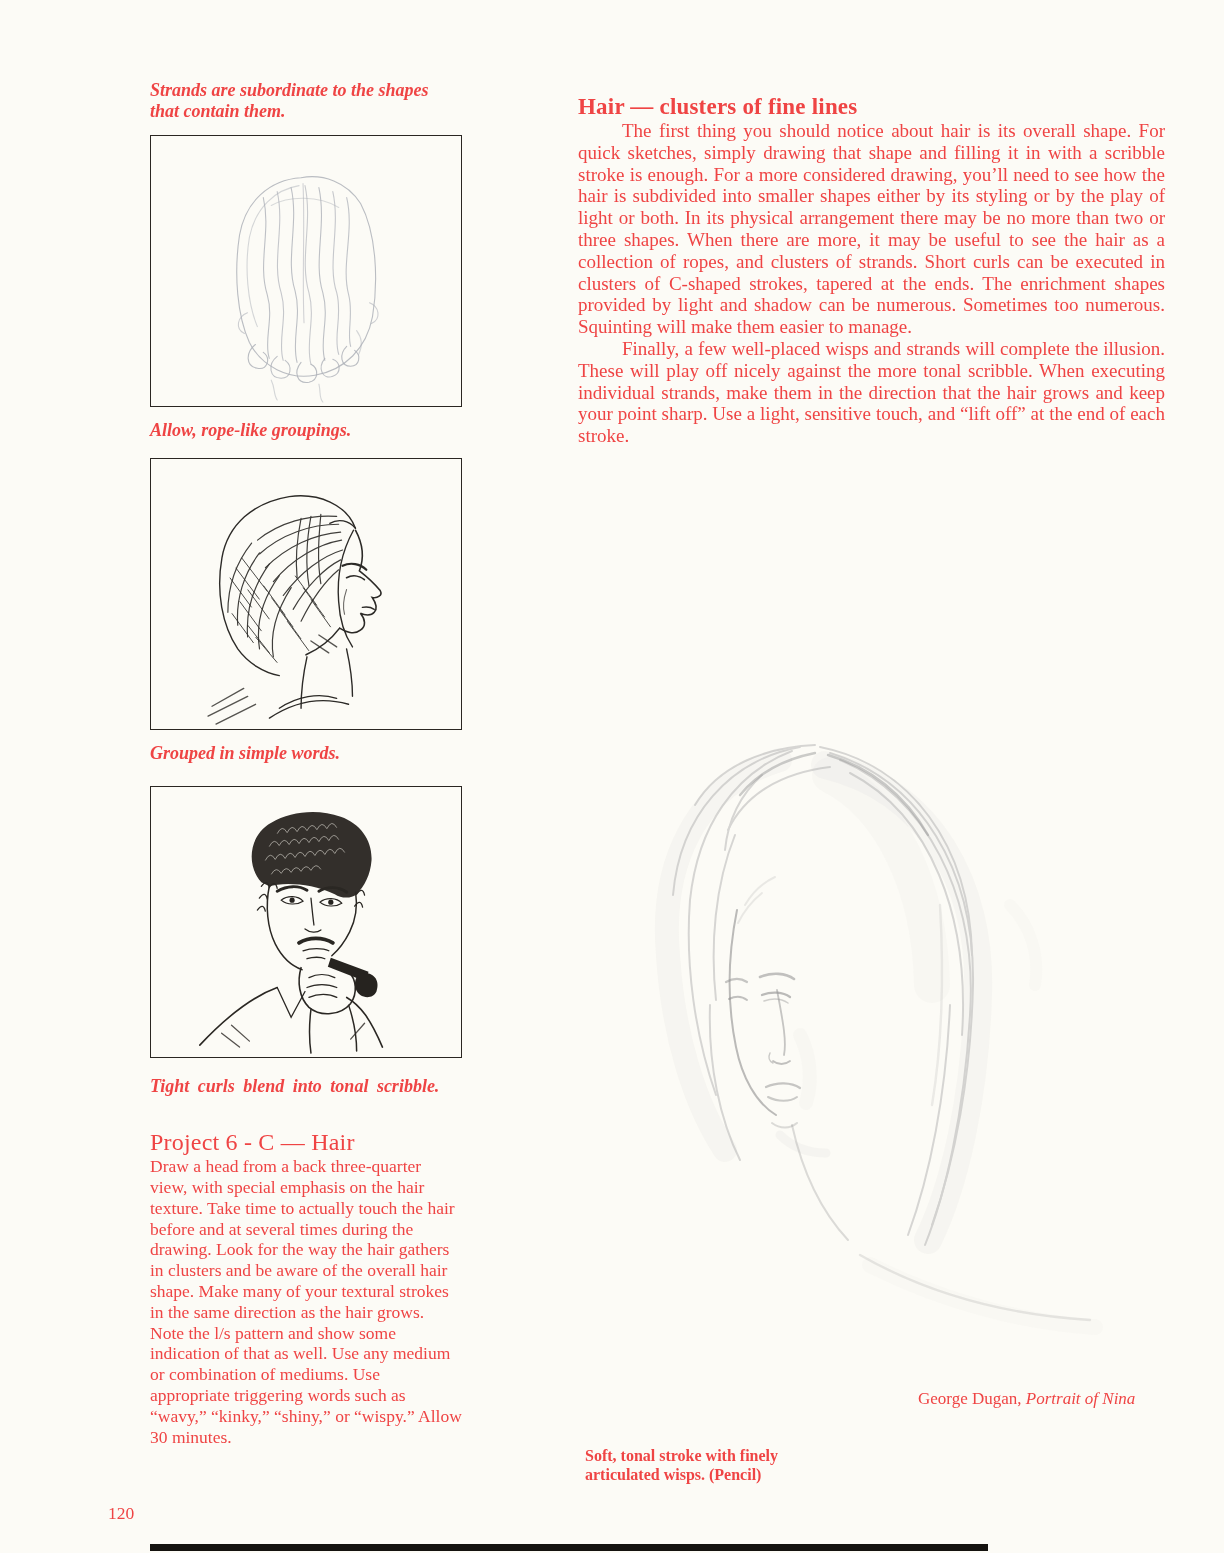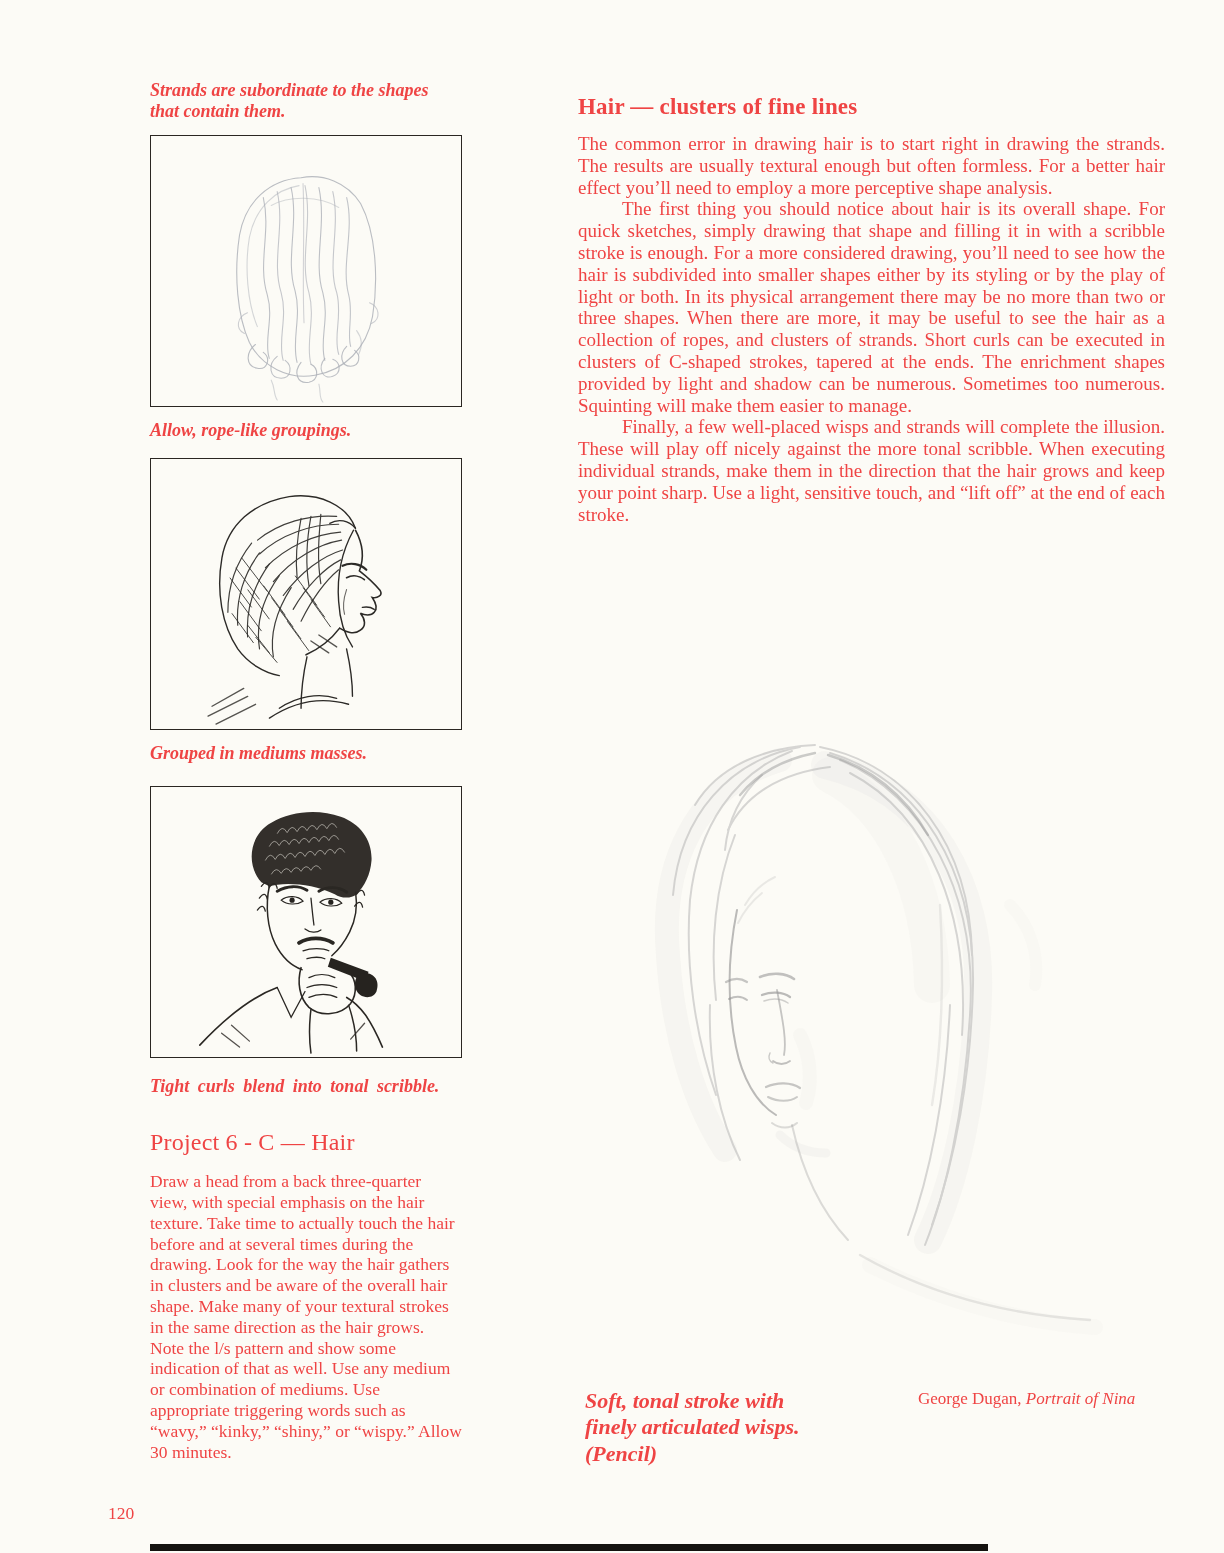--- a/index.html
+++ b/index.html
@@ -9,31 +9,31 @@
 
   .left-col{position:absolute;left:150px;top:80px;width:312px}
   .caption{font-style:italic;font-weight:700;font-size:18px;line-height:1.17;margin-top:13px}
   .top-caption{margin-top:0}
   .fig{border:1.6px solid #2a2622;height:272px;margin-top:13px;overflow:hidden;background:#fcfbf6}
   .fig svg{display:block;width:100%;height:100%}
   .fig2{margin-top:17px}
   .fig3{margin-top:22px}
   .caption-tight{margin-top:18px;word-spacing:4px}
   .project-heading{font-size:24px;font-weight:400;margin-top:32px;letter-spacing:.2px}
-  .project-body{font-size:17.5px;line-height:20.8px;margin-top:15px}
+  .project-body{font-size:17.5px;line-height:20.8px;}
 
   .article{position:absolute;left:578px;top:94px;width:587px}
   .article-heading{font-size:23px;font-weight:700;letter-spacing:.2px}
   .article-para{font-size:19px;line-height:21.8px;text-align:justify}
   .article-para.first{margin-top:13px}
   .article-para.indent{text-indent:44px}
 
   .portrait{position:absolute;left:530px;top:655px;width:635px;height:775px}
   .portrait svg{display:block;width:100%;height:100%}
-  .portrait-caption{position:absolute;left:585px;top:1388px;width:248px;font-style:italic;font-weight:700;font-size:22px;line-height:1.2}
+  .portrait-caption{position:absolute;left:585px;top:1446px;width:248px;font-weight:700;font-size:16px;line-height:1.2}
   .credit{position:absolute;left:918px;top:1389px;font-size:17px}
   .credit .credit-title{font-style:italic}
   .page-number{position:absolute;left:108px;top:1503px;font-size:17.5px}
   .bottom-rule{position:absolute;left:150px;top:1544px;width:838px;height:7px;background:#14120f}
 </style>
 </head>
 <body>
 
 <div class="page">
 
@@ -105,21 +105,21 @@
         <g fill="none" stroke="#2c2a27" stroke-width="1.4" stroke-linecap="round">
           <path d="M156,200 C152,218 150,236 150,252"></path>
           <path d="M196,192 C200,210 202,226 202,240"></path>
           <path d="M128,252 C146,240 168,236 186,242"></path>
           <path d="M118,262 C142,246 170,240 198,248"></path>
           <path d="M168,178 L186,190 M160,184 L178,196" opacity="0.8"></path>
           <path d="M60,250 L92,232 M56,260 L96,240 M64,268 L104,248" opacity="0.8"></path>
         </g>
       </svg>
     </figure>
-    <p class="caption">Grouped in mediums masses.</p>
+    <p class="caption">Grouped in simple words.</p>
 
     <figure class="fig fig3">
       <svg viewBox="0 0 310 272">
         <path d="M110,96 C94,78 98,48 120,36 C140,24 168,22 190,30 C210,37 222,54 221,74 C220,88 214,100 206,108 C200,113 190,112 184,108 C160,96 130,96 118,100 Z" fill="#332f2b"></path>
         <g fill="none" stroke="#efece4" stroke-width="1" opacity="0.55">
           <path d="M114,74 q5,-10 10,-1 q5,-10 10,-1 q5,-10 10,-1 q5,-10 10,-1 q5,-10 10,-1 q5,-10 10,-1 q5,-10 10,-1 q5,-10 10,-1"></path>
           <path d="M118,60 q5,-10 10,-1 q5,-10 10,-1 q5,-10 10,-1 q5,-10 10,-1 q5,-10 10,-1 q5,-10 10,-1 q5,-10 10,-1"></path>
           <path d="M126,47 q5,-10 10,-1 q5,-10 10,-1 q5,-10 10,-1 q5,-10 10,-1 q5,-10 10,-1 q5,-10 10,-1"></path>
           <path d="M120,88 q5,-9 10,-1 q5,-9 10,-1 q5,-9 10,-1 q5,-9 10,-1 q5,-9 10,-1"></path>
         </g>
@@ -157,21 +157,20 @@
       </svg>
     </figure>
     <p class="caption caption-tight">Tight curls blend into tonal scribble.</p>
 
     <h2 class="project-heading">Project 6 - C — Hair</h2>
     <p class="project-body">Draw a head from a back three-quarter view, with special emphasis on the hair texture. Take time to actually touch the hair before and at several times during the drawing. Look for the way the hair gathers in clusters and be aware of the overall hair shape. Make many of your textural strokes in the same direction as the hair grows. Note the l/s pattern and show some indication of that as well. Use any medium or combination of mediums. Use appropriate triggering words such as “wavy,” “kinky,” “shiny,” or “wispy.” Allow 30 minutes.</p>
   </section>
 
   <section class="article">
     <h1 class="article-heading">Hair — clusters of fine lines</h1>
-    <p class="article-para first">The common error in drawing hair is to start right in drawing the strands. The results are usually textural enough but often formless. For a better hair effect you’ll need to employ a more perceptive shape analysis.</p>
     <p class="article-para indent">The first thing you should notice about hair is its overall shape. For quick sketches, simply drawing that shape and filling it in with a scribble stroke is enough. For a more considered drawing, you’ll need to see how the hair is subdivided into smaller shapes either by its styling or by the play of light or both. In its physical arrangement there may be no more than two or three shapes. When there are more, it may be useful to see the hair as a collection of ropes, and clusters of strands. Short curls can be executed in clusters of C-shaped strokes, tapered at the ends. The enrichment shapes provided by light and shadow can be numerous. Sometimes too numerous. Squinting will make them easier to manage.</p>
     <p class="article-para indent">Finally, a few well-placed wisps and strands will complete the illusion. These will play off nicely against the more tonal scribble. When executing individual strands, make them in the direction that the hair grows and keep your point sharp. Use a light, sensitive touch, and “lift off” at the end of each stroke.</p>
   </section>
 
   <figure class="portrait">
     <svg viewBox="0 0 635 775">
       <g fill="none" stroke="#c6c6c6" stroke-linecap="round">
         <path d="M295,110 C400,135 452,230 448,340 C445,440 425,530 398,585" stroke-width="28" opacity="0.10"></path>
         <path d="M250,105 C165,130 130,210 138,300 C143,380 165,450 195,495" stroke-width="24" opacity="0.10"></path>
         <path d="M300,120 C360,150 400,230 402,330" stroke-width="36" opacity="0.08"></path>

